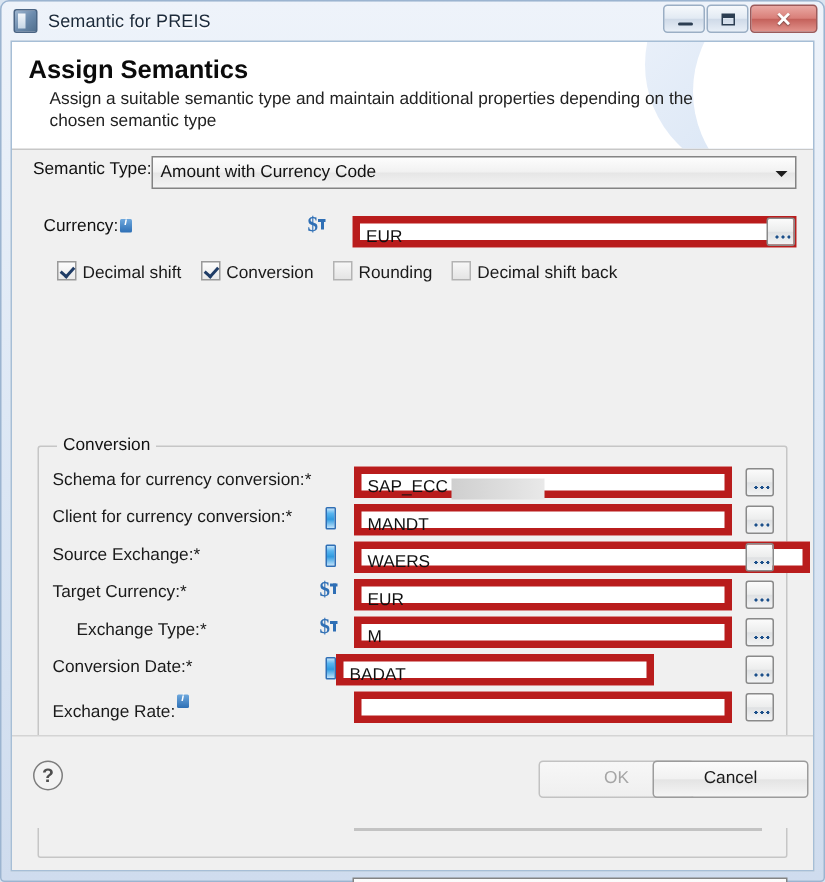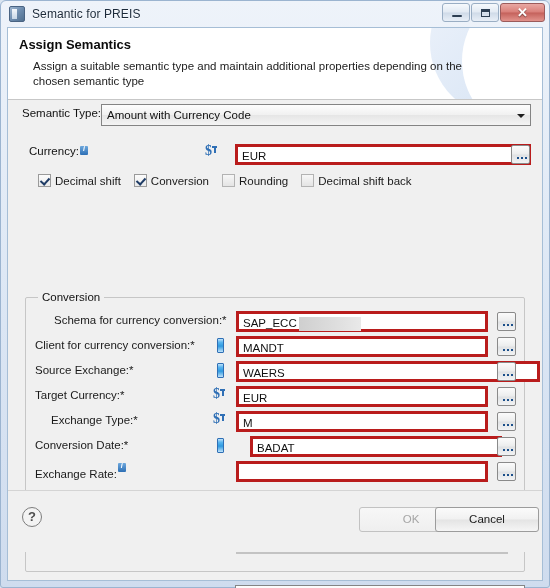--- a/index.html
+++ b/index.html
@@ -81,21 +81,21 @@
     border-radius:50%;
     background:linear-gradient(135deg,#eef3fb 0%,#dde8f6 60%,#cfdef2 100%);
   }
   .header-arc2{
     position:absolute;right:-70px;top:-42px;width:150px;height:150px;
     border-radius:50%;
     background:#ffffff;
   }
   .header-title{
     position:absolute;left:11px;top:9px;
-    font-size:13px;font-weight:bold;color:#0b0b0b;
+    font-size:17px;font-weight:bold;color:#0b0b0b;
   }
   .header-desc{
     position:absolute;left:25px;top:31px;right:70px;
     font-size:11.5px;color:#222;line-height:15px;
   }
   
   .body{position:relative;height:462px;background:#f0f0f0;}
   .row{position:absolute;display:flex;align-items:center;}
   .lbl{color:#111;white-space:nowrap;}
   .infobadge{
@@ -104,21 +104,21 @@
     background:linear-gradient(180deg,#6ea8dd,#2d6fb5);
     position:relative;top:-1px;
   }
   .infobadge:after{
     content:"i";position:absolute;left:0;right:0;top:-2px;text-align:center;
     font-size:7px;line-height:9px;color:#fff;font-style:italic;font-weight:bold;
   }
   
   .txt{
     box-sizing:border-box;height:21px;
-    background:#fff;border:3px solid #b91c1c;
+    background:#fff;border:5px solid #b91c1c;
     font-family:"Liberation Sans",sans-serif;font-size:11.5px;color:#111;
     padding:0 4px;line-height:19px;outline:none;
   }
   .txt.disabled{background:#f4f4f4;color:#9a9a9a;}
   .combo{
     box-sizing:border-box;height:22px;position:relative;
     border:1px solid #848484;
     background:linear-gradient(180deg,#fdfdfd 0%,#f1f1f1 48%,#e6e6e6 52%,#f4f4f4 100%);
     font-size:11.5px;color:#111;line-height:20px;padding:0 18px 0 5px;
     overflow:hidden;white-space:nowrap;
@@ -256,21 +256,21 @@
       </div>
       <div class="browse" style="position:absolute;left:503px;top:45px;"></div>
 
       <div style="position:absolute;left:30px;top:74px;white-space:nowrap;">
         <span class="cbl"><span class="cbx checked"></span><span>Decimal shift</span></span><span class="cbl"><span class="cbx checked"></span><span>Conversion</span></span><span class="cbl"><span class="cbx off"></span><span>Rounding</span></span><span class="cbl"><span class="cbx off"></span><span>Decimal shift back</span></span>
       </div>
 
       <div class="group">
         <div class="group-title">Conversion</div>
 
-        <div style="position:absolute;left:9px;top:16px;margin-left:19px;">Schema for currency conversion:*</div>
+        <div style="position:absolute;left:9px;top:16px;">Schema for currency conversion:*</div>
         <div class="txt" style="position:absolute;left:210px;top:13px;width:252px;position:absolute;">
           <span>SAP_ECC</span>
           <span class="redact"></span>
         </div>
         <div class="browse" style="position:absolute;left:471px;top:14px;"></div>
 
         <div style="position:absolute;left:9px;top:41px;">Client for currency conversion:*</div>
         <div class="icon-col" style="position:absolute;left:191px;top:40px;"></div>
         <div class="txt" style="position:absolute;left:210px;top:38px;width:252px;">
           <span>MANDT</span>
@@ -301,21 +301,21 @@
               <i></i>
             </div>
           </div>
         <div class="txt" style="position:absolute;left:210px;top:113px;width:252px;">
           <span>M</span>
         </div>
         <div class="browse" style="position:absolute;left:471px;top:114px;"></div>
 
         <div style="position:absolute;left:9px;top:141px;">Conversion Date:*</div>
         <div class="icon-col" style="position:absolute;left:191px;top:140px;"></div>
-        <div class="txt" style="position:absolute;left:224px;top:138px;width:252px;">
+        <div class="txt" style="position:absolute;left:198px;top:138px;width:212px;">
           <span>BADAT</span>
         </div>
         <div class="browse" style="position:absolute;left:471px;top:139px;"></div>
 
         <div style="position:absolute;left:9px;top:166px;text-align:right;"><span>Exchange Rate:</span><span class="infobadge"></span></div>
         <div class="txt" style="position:absolute;left:210px;top:163px;width:252px;">
           <span></span>
         </div>
         <div class="browse" style="position:absolute;left:471px;top:164px;"></div>
 

